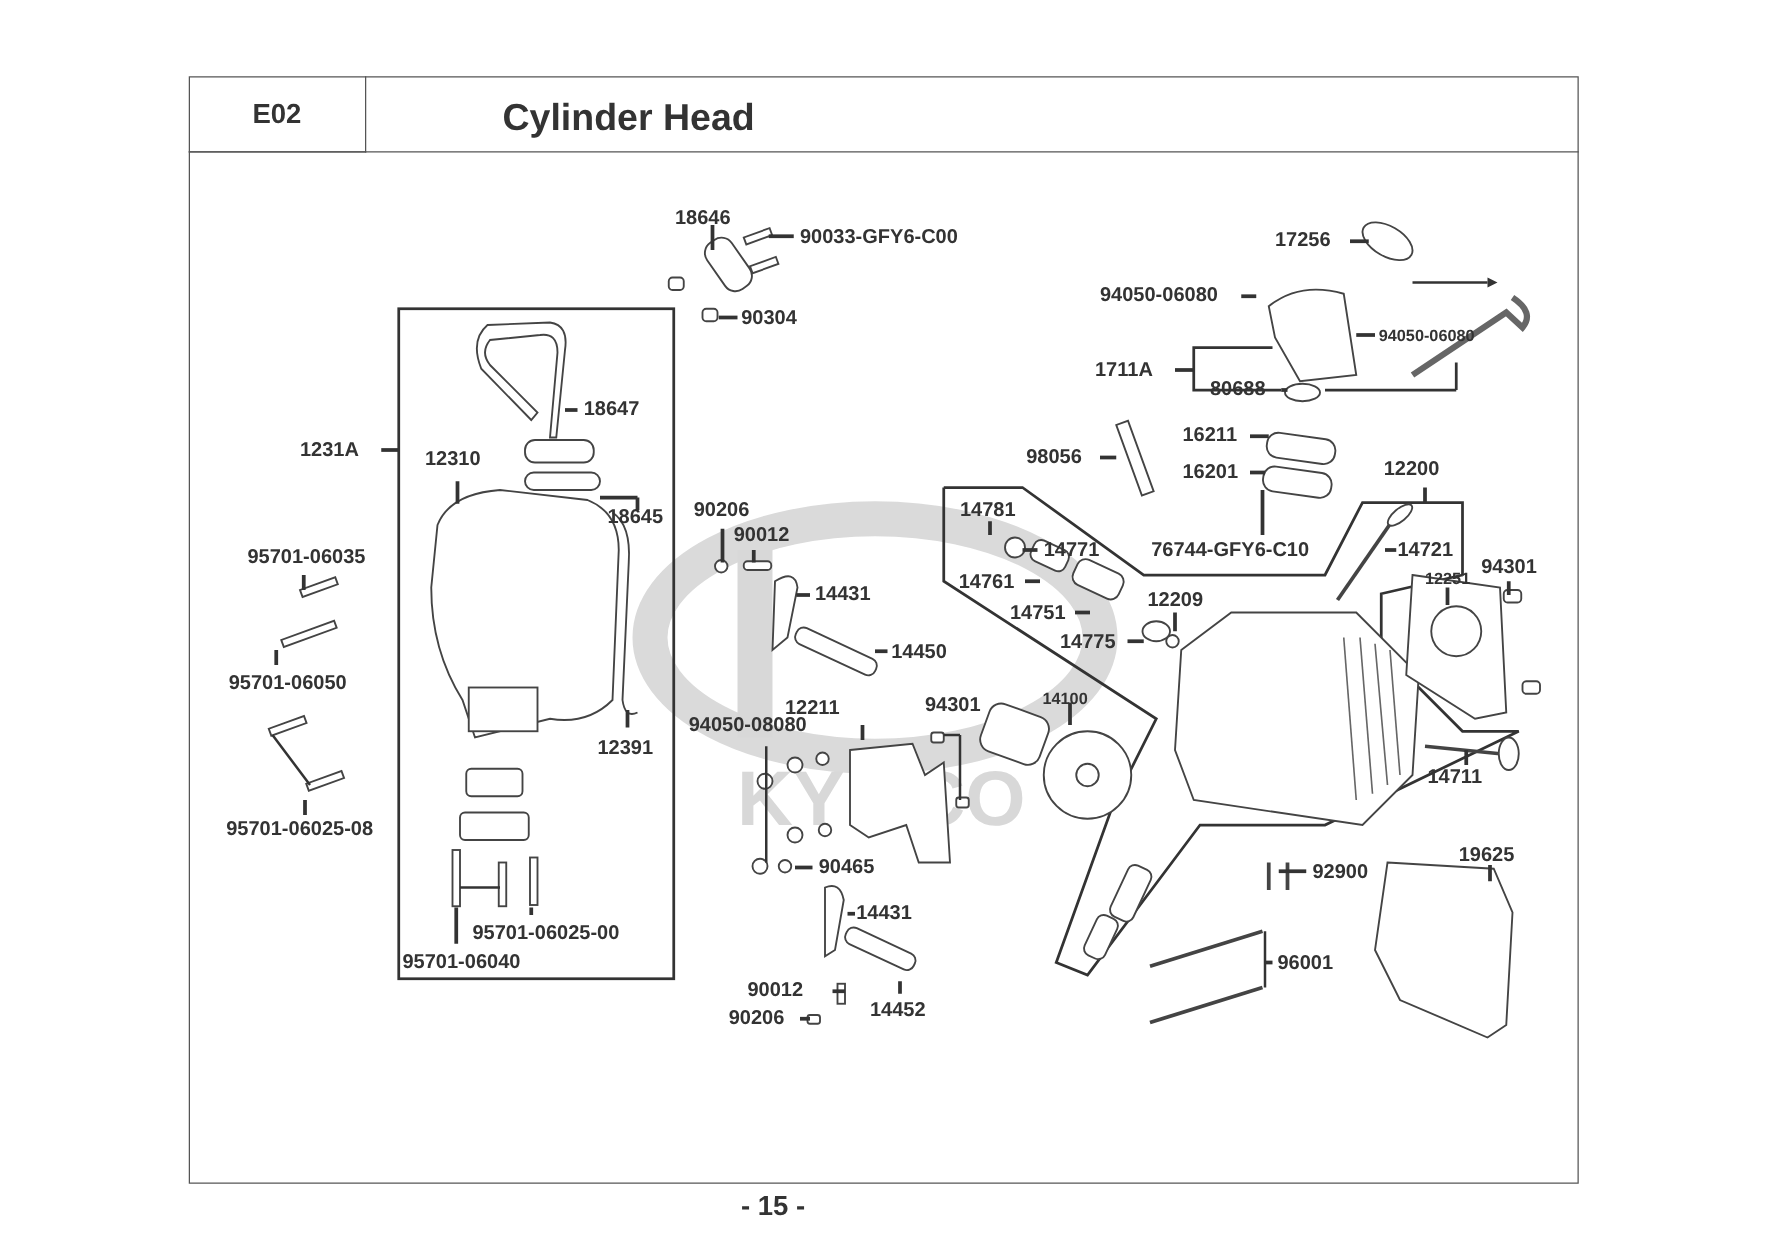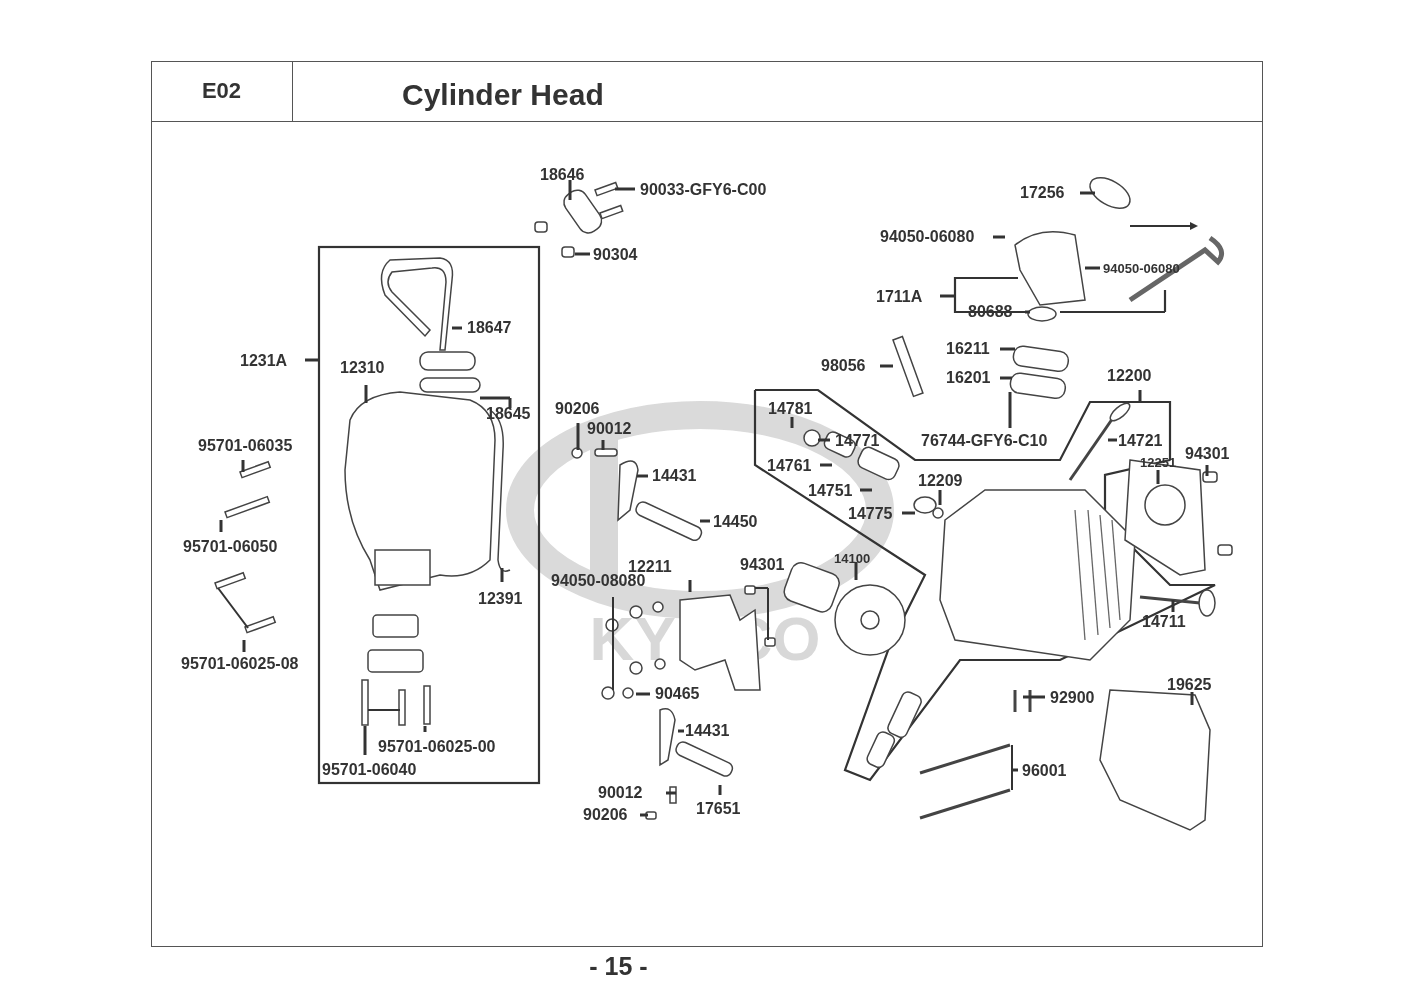--- a/index.html
+++ b/index.html
@@ -7,21 +7,21 @@
          font-family:"Liberation Sans", sans-serif; color:#333333; }
   .frame { position:absolute; left:151px; top:61px; width:1112px; height:886px;
            border:1px solid #555555; box-sizing:border-box; }
   .hdr-code { position:absolute; left:151px; top:61px; width:142px; height:61px;
               border-right:1px solid #555555; border-bottom:1px solid #555555; box-sizing:border-box;
               display:flex; align-items:center; justify-content:center;
               font-weight:bold; font-size:22px; color:#333; }
   .hdr-title { position:absolute; left:360px; top:78px; font-weight:bold; font-size:30px; color:#333;margin-left:42px; }
   .hdr-line { position:absolute; left:151px; top:121px; width:1112px; height:1px; background:#555555; }
   .page-num { position:absolute; left:0; width:1237px; top:952px; text-align:center;
-              font-weight:bold; font-size:25px; color:#333; }
+              font-weight:bold; font-size:22px; color:#333; }
   .lbl { position:absolute; font-weight:bold; font-size:16px; color:#333; white-space:nowrap; line-height:18px; }
   .lbl.sm { font-size:13px; }
   svg.diagram { position:absolute; left:0; top:0; width:1415px; height:1000px; }
   .wm { fill:#d4d4d4; }
 </style>
 </head>
 <body>
 
 <div class="frame"></div>
 <div class="hdr-code">E02</div>
@@ -226,21 +226,21 @@
 <div class="lbl" style="left:555px;top:400px">90206</div>
 <div class="lbl" style="left:587px;top:420px">90012</div>
 <div class="lbl" style="left:652px;top:467px">14431</div>
 <div class="lbl" style="left:713px;top:513px">14450</div>
 <div class="lbl" style="left:551px;top:572px">94050-08080</div>
 <div class="lbl" style="left:628px;top:558px">12211</div>
 <div class="lbl" style="left:740px;top:556px">94301</div>
 <div class="lbl" style="left:655px;top:685px">90465</div>
 <div class="lbl" style="left:685px;top:722px">14431</div>
 <div class="lbl" style="left:598px;top:784px">90012</div>
-<div class="lbl" style="left:696px;top:800px">17651</div>
+<div class="lbl" style="left:696px;top:800px">14452</div>
 <div class="lbl" style="left:583px;top:806px">90206</div>
 <div class="lbl" style="left:821px;top:357px">98056</div>
 <div class="lbl" style="left:946px;top:340px">16211</div>
 <div class="lbl" style="left:946px;top:369px">16201</div>
 <div class="lbl" style="left:1107px;top:367px">12200</div>
 <div class="lbl" style="left:768px;top:400px">14781</div>
 <div class="lbl" style="left:835px;top:432px">14771</div>
 <div class="lbl" style="left:767px;top:457px">14761</div>
 <div class="lbl" style="left:808px;top:482px">14751</div>
 <div class="lbl" style="left:848px;top:505px">14775</div>

